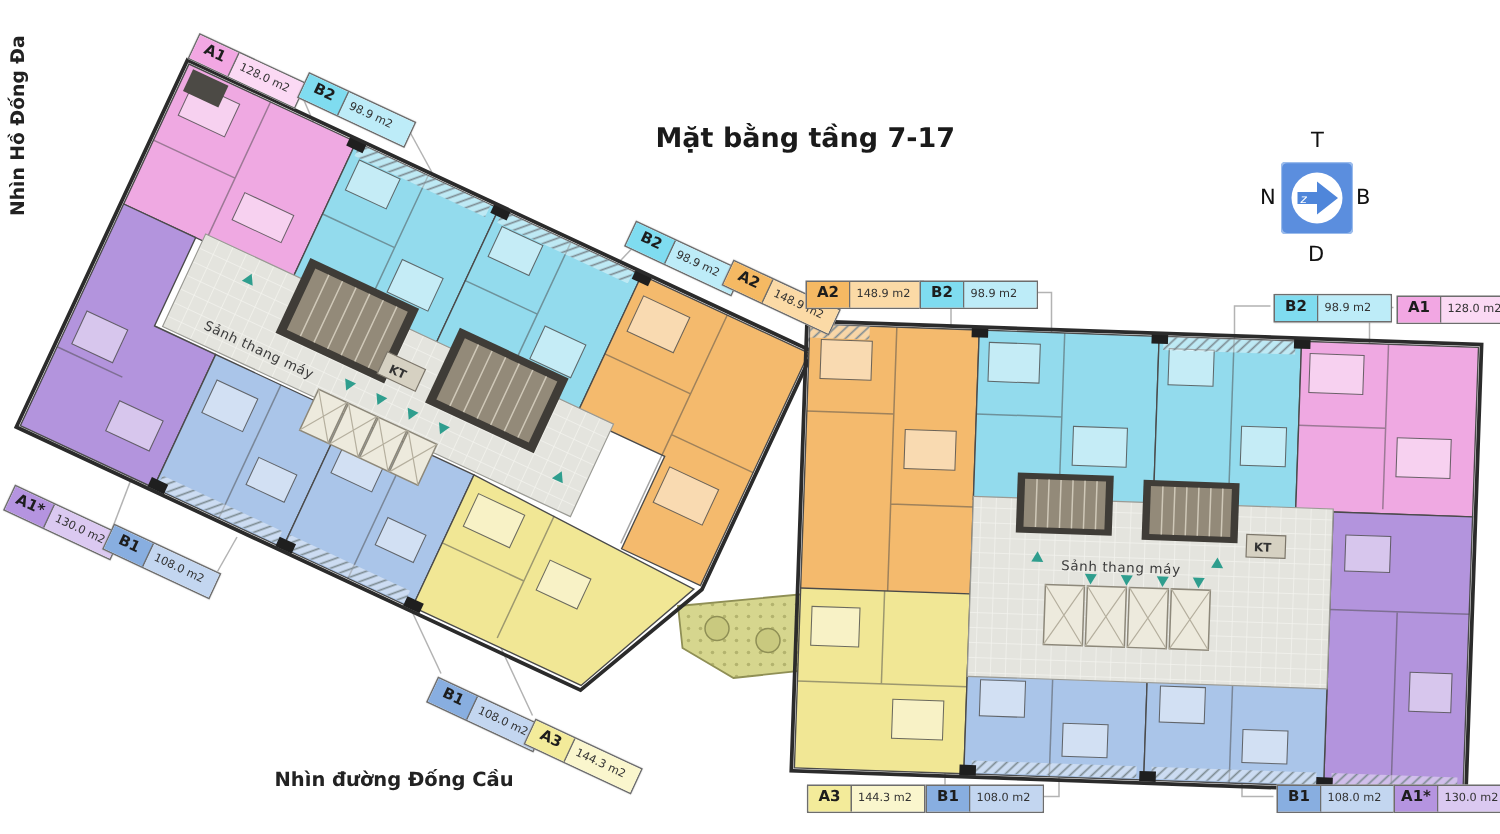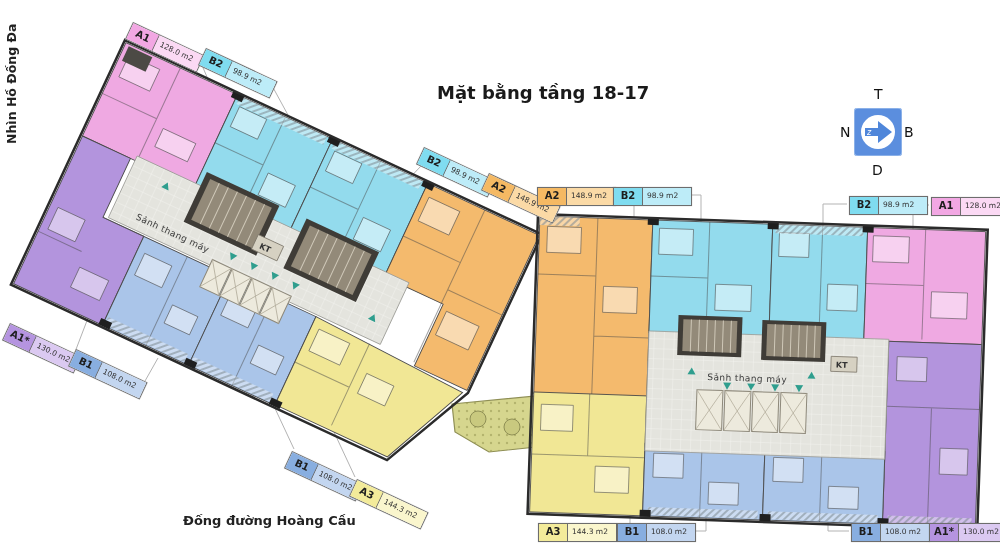--- a/index.html
+++ b/index.html
@@ -284,23 +284,23 @@
           <rect class="col" x="325" y="0" width="11" height="7"></rect>
         <rect class="col" x="112" y="292" width="11" height="7"></rect>
           <rect class="col" x="232" y="292" width="11" height="7"></rect>
           <rect class="col" x="350" y="292" width="11" height="7"></rect>
       </g>
 
       <polygon class="outline" points="0,0 450,0 450,300 0,300"></polygon>
     </g>
   </svg>
 
-  <div class="page-title">Mặt bằng tầng 18-17</div>
+  <div class="page-title">Mặt bằng tầng 7-17</div>
   <div class="street-left">Nhìn Hồ Đống Đa</div>
-  <div class="street-bottom">Đống đường Hoàng Cầu</div>
+  <div class="street-bottom">Nhìn đường Đống Cầu</div>
 
   <div class="compass">
     <div class="pt pt-t">T</div>
     <div class="pt pt-b">B</div>
     <div class="pt pt-d">D</div>
     <div class="pt pt-n">N</div>
     <svg width="48" height="48" viewBox="0 0 48 48">
       <rect x="0" y="0" width="48" height="48" rx="4" fill="#5b8ede" stroke="#9bbcec" stroke-width="1.5"></rect>
       <circle cx="24" cy="24" r="17" fill="#fff"></circle>
       <path d="M11,20 h13 v-7 l14,11 -14,11 v-7 h-13 z" fill="#4f86da"></path>

